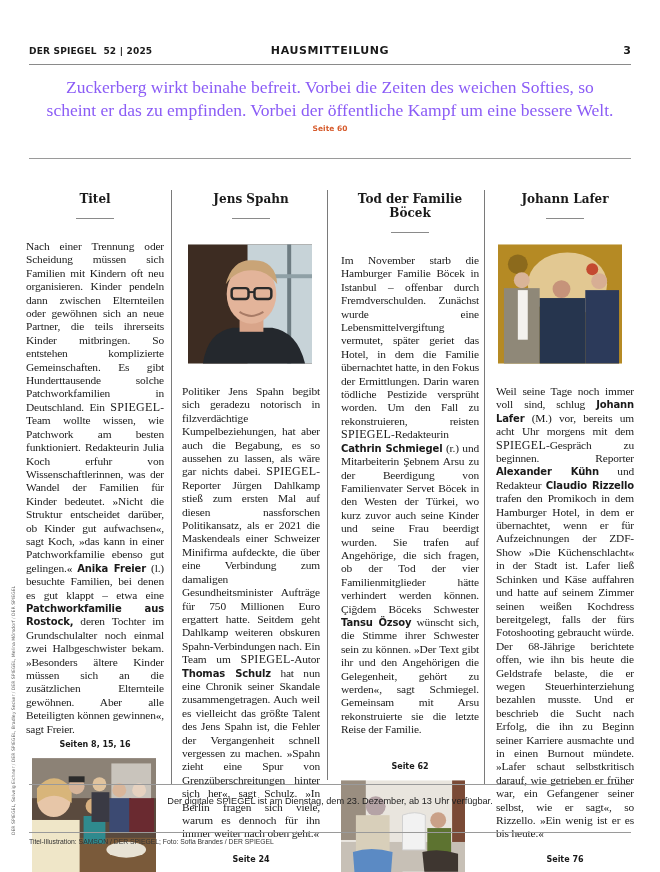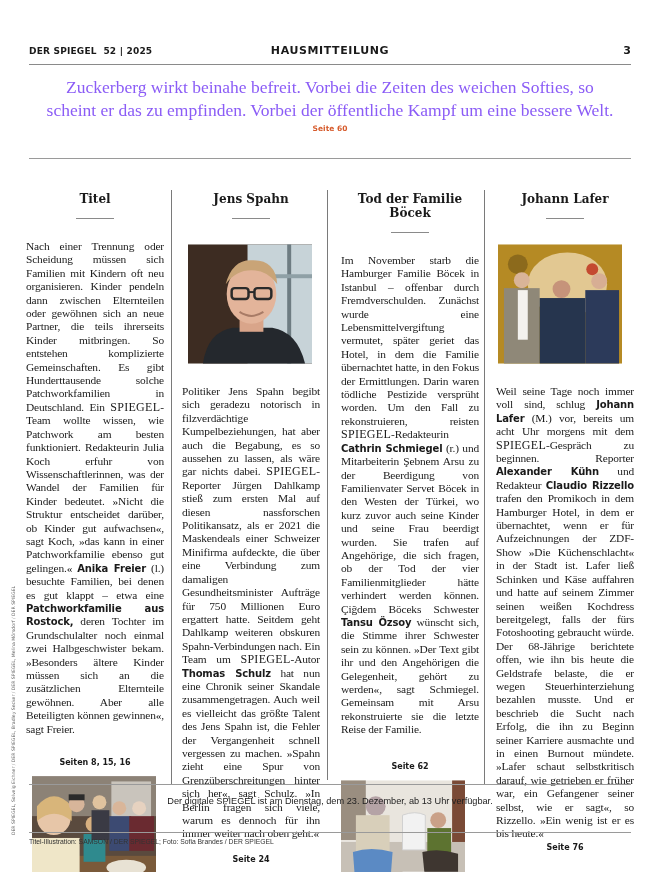--- a/index.html
+++ b/index.html
@@ -35,21 +35,21 @@
 
 <div class="quote">Zuckerberg wirkt beinahe befreit. Vorbei die Zeiten des weichen Softies, so scheint er das zu empfinden. Vorbei der öffentliche Kampf um eine bessere Welt.</div>
 <div class="quote-ref">Seite 60</div>
 
 <div class="rule" style="top:158px"></div>
 
 <div class="col" style="left:26px">
   <h2>Titel</h2>
   <div class="underline"></div>
   <p style="margin-top:21px"><span>Nach einer Trennung oder Scheidung müssen sich Familien mit Kindern oft neu organisieren. Kinder pendeln dann zwischen Elternteilen oder gewöhnen sich an neue Partner, die teils ihrerseits Kinder mitbringen. So entstehen komplizierte Gemeinschaften. Es gibt Hunderttausende solche Patchworkfamilien in Deutschland. Ein </span><span class="sc">SPIEGEL</span><span>-Team wollte wissen, wie Patchwork am besten funktioniert. Redakteurin Julia Koch erfuhr von Wissenschaftlerinnen, was der Wandel der Familien für Kinder bedeutet. »Nicht die Struktur entscheidet darüber, ob Kinder gut aufwachsen«, sagt Koch, »das kann in einer Patchworkfamilie ebenso gut gelingen.« </span><b>Anika Freier</b><span> (l.) besuchte Familien, bei denen es gut klappt – etwa eine </span><b>Patchworkfamilie aus Rostock,</b><span> deren Tochter im Grundschulalter noch einmal zwei Halbgeschwister bekam. »Besonders ältere Kinder müssen sich an die zusätzlichen Elternteile gewöhnen. Aber alle Beteiligten können gewinnen«, sagt Freier.</span></p>
-  <div class="ref" style="margin-top:22px">Seiten 8, 15, 16</div>
+  <div class="ref" style="margin-top:4px">Seiten 8, 15, 16</div>
   <svg class="photo" style="margin-top:9px;display:block;margin-left:6px" width="125" height="115" viewBox="0 0 125 115">
     <rect width="125" height="115" fill="#5a4a3e"></rect>
     <rect x="0" y="0" width="125" height="40" fill="#8c8276"></rect>
     <rect x="80" y="5" width="40" height="40" fill="#c9c4bc"></rect>
     <rect x="0" y="80" width="125" height="35" fill="#7a5a3a"></rect>
     <circle cx="22" cy="42" r="17" fill="#e7c6a8"></circle>
     <path d="M5 30 Q22 10 40 30 L40 45 Q22 30 5 45Z" fill="#d8b57a"></path>
     <rect x="0" y="62" width="48" height="53" fill="#efe6c8"></rect>
     <circle cx="45" cy="28" r="8" fill="#d7b59a"></circle>
     <rect x="37" y="18" width="16" height="6" fill="#2b2b2b"></rect>
@@ -124,21 +124,21 @@
     <circle cx="110" cy="60" r="8" fill="#8c6a1c"></circle>
     <circle cx="24" cy="36" r="8" fill="#d9b498"></circle>
     <rect x="6" y="44" width="36" height="76" fill="#8f8878"></rect>
     <rect x="20" y="46" width="10" height="50" fill="#f4f2ee"></rect>
     <circle cx="64" cy="45" r="9" fill="#c6937a"></circle>
     <rect x="42" y="54" width="46" height="66" fill="#26354e"></rect>
     <circle cx="102" cy="37" r="8" fill="#d7ae94"></circle>
     <rect x="88" y="46" width="34" height="74" fill="#2c3a5a"></rect>
   </svg>
   <p style="margin-top:21px"><span>Weil seine Tage noch immer voll sind, schlug </span><b>Johann Lafer</b><span> (M.) vor, bereits um acht Uhr morgens mit dem </span><span class="sc">SPIEGEL</span><span>-Gespräch zu beginnen. Reporter </span><b>Alexander Kühn</b><span> und Redakteur </span><b>Claudio Rizzello</b><span> trafen den Promikoch in dem Hamburger Hotel, in dem er übernachtet, wenn er für Aufzeichnungen der ZDF-Show »Die Küchenschlacht« in der Stadt ist. Lafer ließ Schinken und Käse auffahren und hatte auf seinem Zimmer seinen weißen Kochdress bereitgelegt, falls der fürs Fotoshooting gebraucht würde. Der 68-Jährige berichtete offen, wie ihn bis heute die Geldstrafe belaste, die er wegen Steuerhinterziehung bezahlen musste. Und er beschrieb die Sucht nach Erfolg, die ihn zu Beginn seiner Karriere ausmachte und in einen Burnout mündete. »Lafer schaut selbstkritisch darauf, wie getrieben er früher war, ein Gefangener seiner selbst, wie er sagt«, so Rizzello. »Ein wenig ist er es bis heute.«</span></p>
-  <div class="ref" style="margin-top:2px">Seite 76</div>
+  <div class="ref" style="margin-top:14px">Seite 76</div>
 </div>
 
 <div class="credit-side">DER SPIEGEL, Solveig Eichner / DER SPIEGEL, Bradley Secker / DER SPIEGEL, Melina Mörsdorf / DER SPIEGEL</div>
 
 <div class="rule" style="top:784px"></div>
 <div class="footer-note">
   <div>Der digitale SPIEGEL ist am Dienstag, dem 23. Dezember, ab 13 Uhr verfügbar.</div>
 </div>
 <div class="rule" style="top:832px"></div>
 <div class="footer-credit">Titel-Illustration: SAMSON / DER SPIEGEL; Foto: Sofia Brandes / DER SPIEGEL</div>

